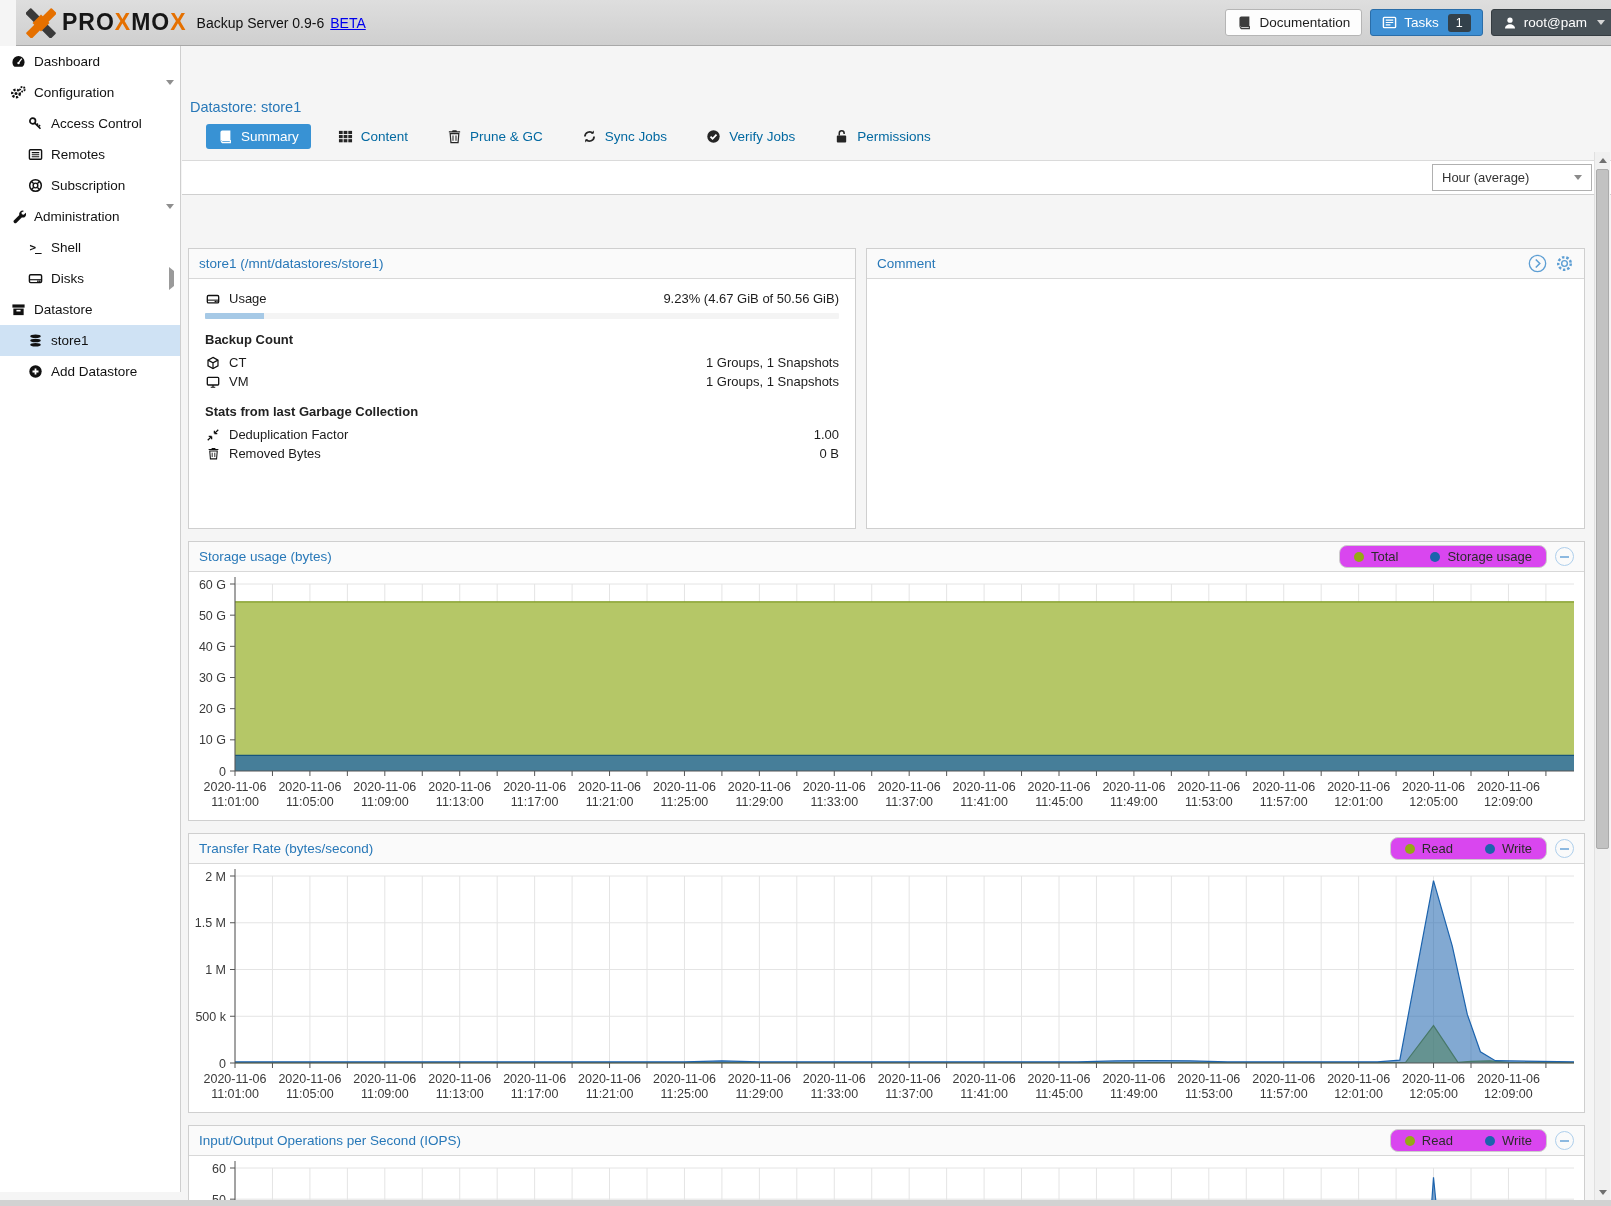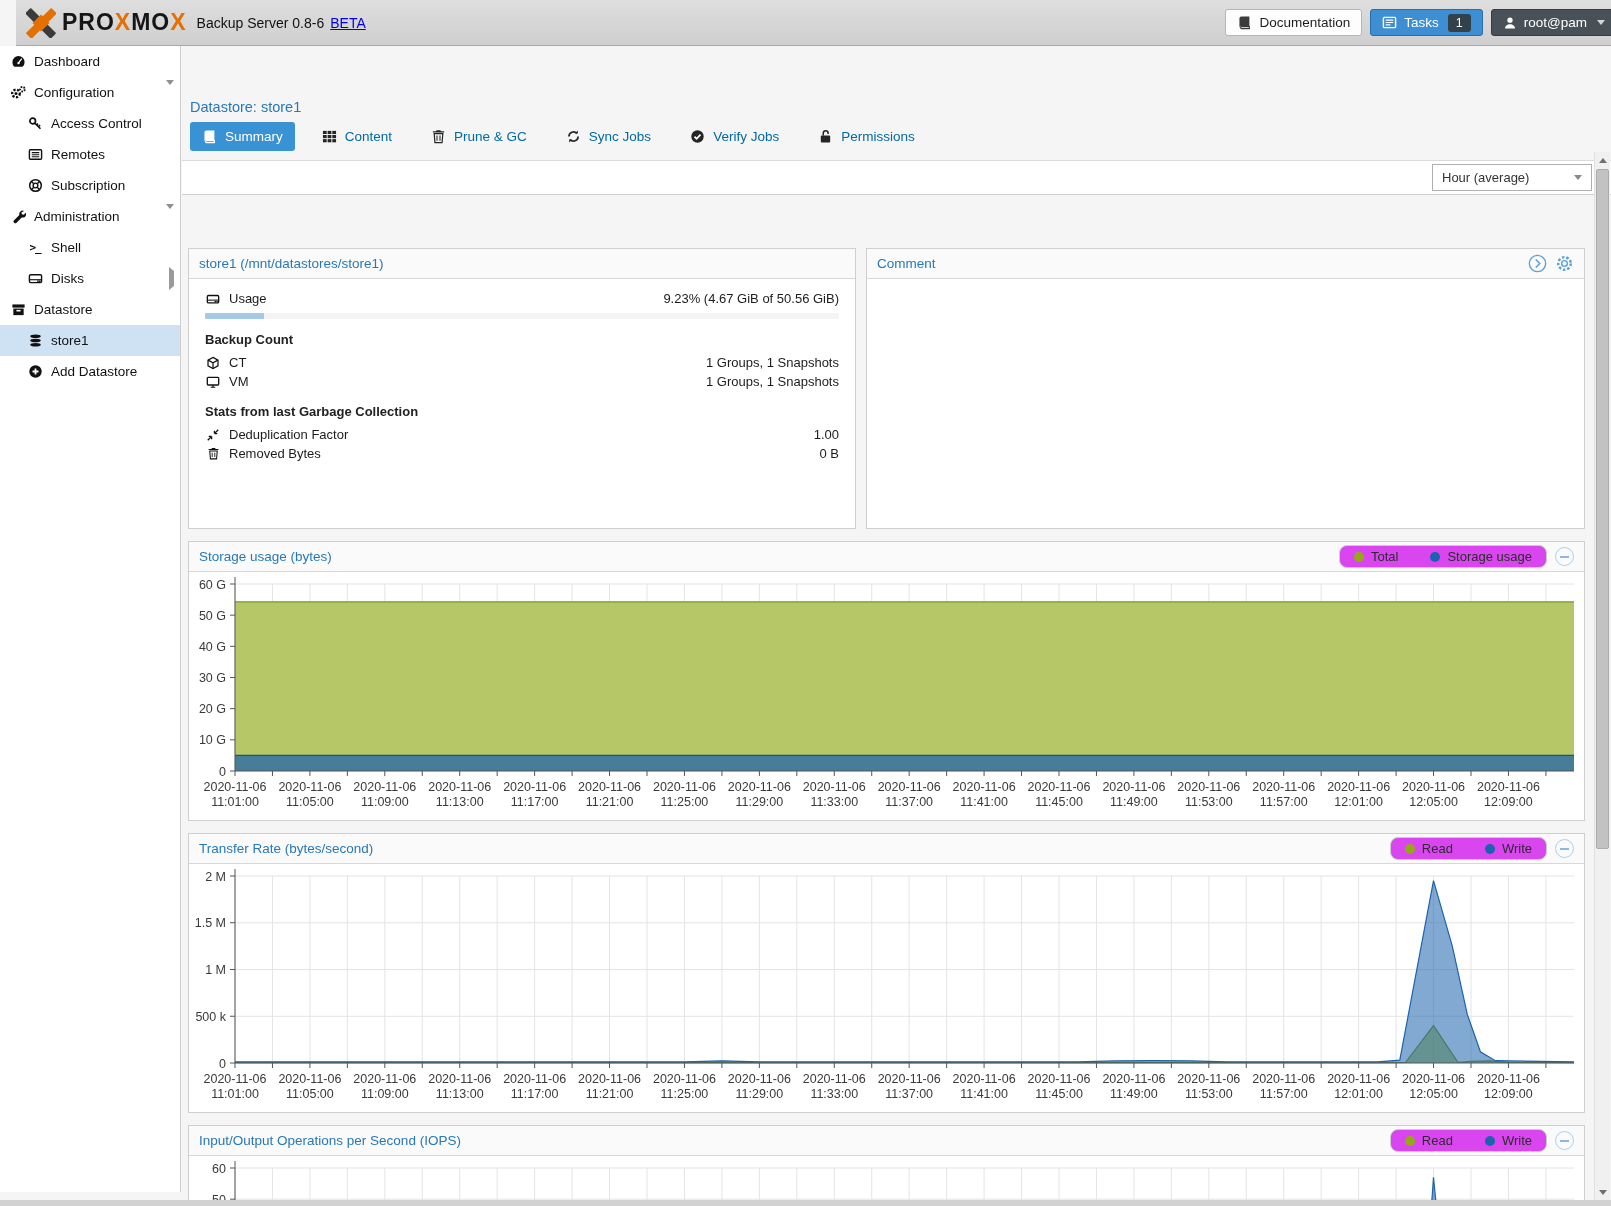--- a/index.html
+++ b/index.html
@@ -33,21 +33,21 @@
   .slabel { white-space:nowrap; }
   .expander { margin-left:auto; }
   .tri-down-g { width:0; height:0; border-left:4.5px solid transparent; border-right:4.5px solid transparent; border-top:5.5px solid #8f8f8f; }
   .tri-right-g { width:0; height:0; border-top:4.5px solid transparent; border-bottom:4.5px solid transparent; border-left:5.5px solid #9a9a9a; }
   .shell-glyph { font-family:"DejaVu Sans Mono",monospace; font-weight:bold; font-size:11px; letter-spacing:-1px; }
 
   
   .content { position:absolute; top:46px; left:182px; right:0; bottom:0; background:#f5f5f5;margin-top:40px; }
   .page-title-row { padding:13px 8px 7px 8px; }
   .page-title { color:#2878b8; font-size:14.5px; }
-  .tabbar { display:flex; gap:15px; padding:0 8px; height:29px; }
+  .tabbar { display:flex; gap:15px; padding:0 24px; height:29px; align-items:center; }
   .tab { display:flex; align-items:center; gap:8px; padding:5px 12px; border-radius:3px; color:#0369a1; cursor:pointer; font-size:13.5px; }
   .tab .ticon { width:15px; height:15px; display:inline-flex; }
   .tab.active { background:#3892d4; color:#fff; }
   .toolbar { margin-top:9px; background:#fff; height:35px; border-top:1px solid #dadada; border-bottom:1px solid #cfcfcf; display:flex; align-items:center; justify-content:flex-end; padding-right:19px; }
   .combo { width:160px; height:27px; background:#fff; border:1px solid #b0b0b0; display:flex; align-items:center; padding:0 9px; color:#333; cursor:pointer; }
   .combo .tri { margin-left:auto; width:0; height:0; border-left:4.5px solid transparent; border-right:4.5px solid transparent; border-top:5.5px solid #8a8a8a; }
 
   .scrollarea { position:absolute; top:152px; left:0; right:0; bottom:0; padding:10px 0 0 6px; overflow:hidden; }
 
   
@@ -98,21 +98,21 @@
   <div class="brand">
     <span style="display:inline-flex">
       <svg width="30" height="30" viewBox="0 0 30 30">
         <rect x="-3" y="11.5" width="36" height="8" rx="1" fill="#3a3a3a" transform="rotate(45 15 15)"></rect>
         <rect x="-3" y="11.5" width="36" height="8" rx="1" fill="#e57000" transform="rotate(-45 15 15)"></rect>
         <rect x="9" y="9" width="12" height="12" fill="#e57000" transform="rotate(45 15 15)"></rect>
       </svg>
     </span>
     <span class="brand-word"><span>PRO</span><span class="seg-orange">X</span><span>MO</span><span class="seg-orange">X</span></span>
   </div>
-  <span class="nav-subtitle">Backup Server 0.8-6</span>
+  <span class="nav-subtitle">Backup Server 0.9-6</span>
   <a class="beta-link">BETA</a>
   <div class="nav-right">
     <div class="nav-btn btn-doc">
       <span style="display:inline-flex">
         <svg width="15" height="15" viewBox="0 0 16 16">
             <path d="M4.6 1.5h8.6v10.3H4.6a2 2 0 0 0-2 2V3.5a2 2 0 0 1 2-2z" fill="#3c3c3c"></path>
             <path d="M4.6 12.4h8.6v2.1H4.6a1.1 1.1 0 0 1 0-2.1z" fill="none" stroke="#3c3c3c" stroke-width="1.2"></path>
           </svg>
       </span>
       <span>Documentation</span>

